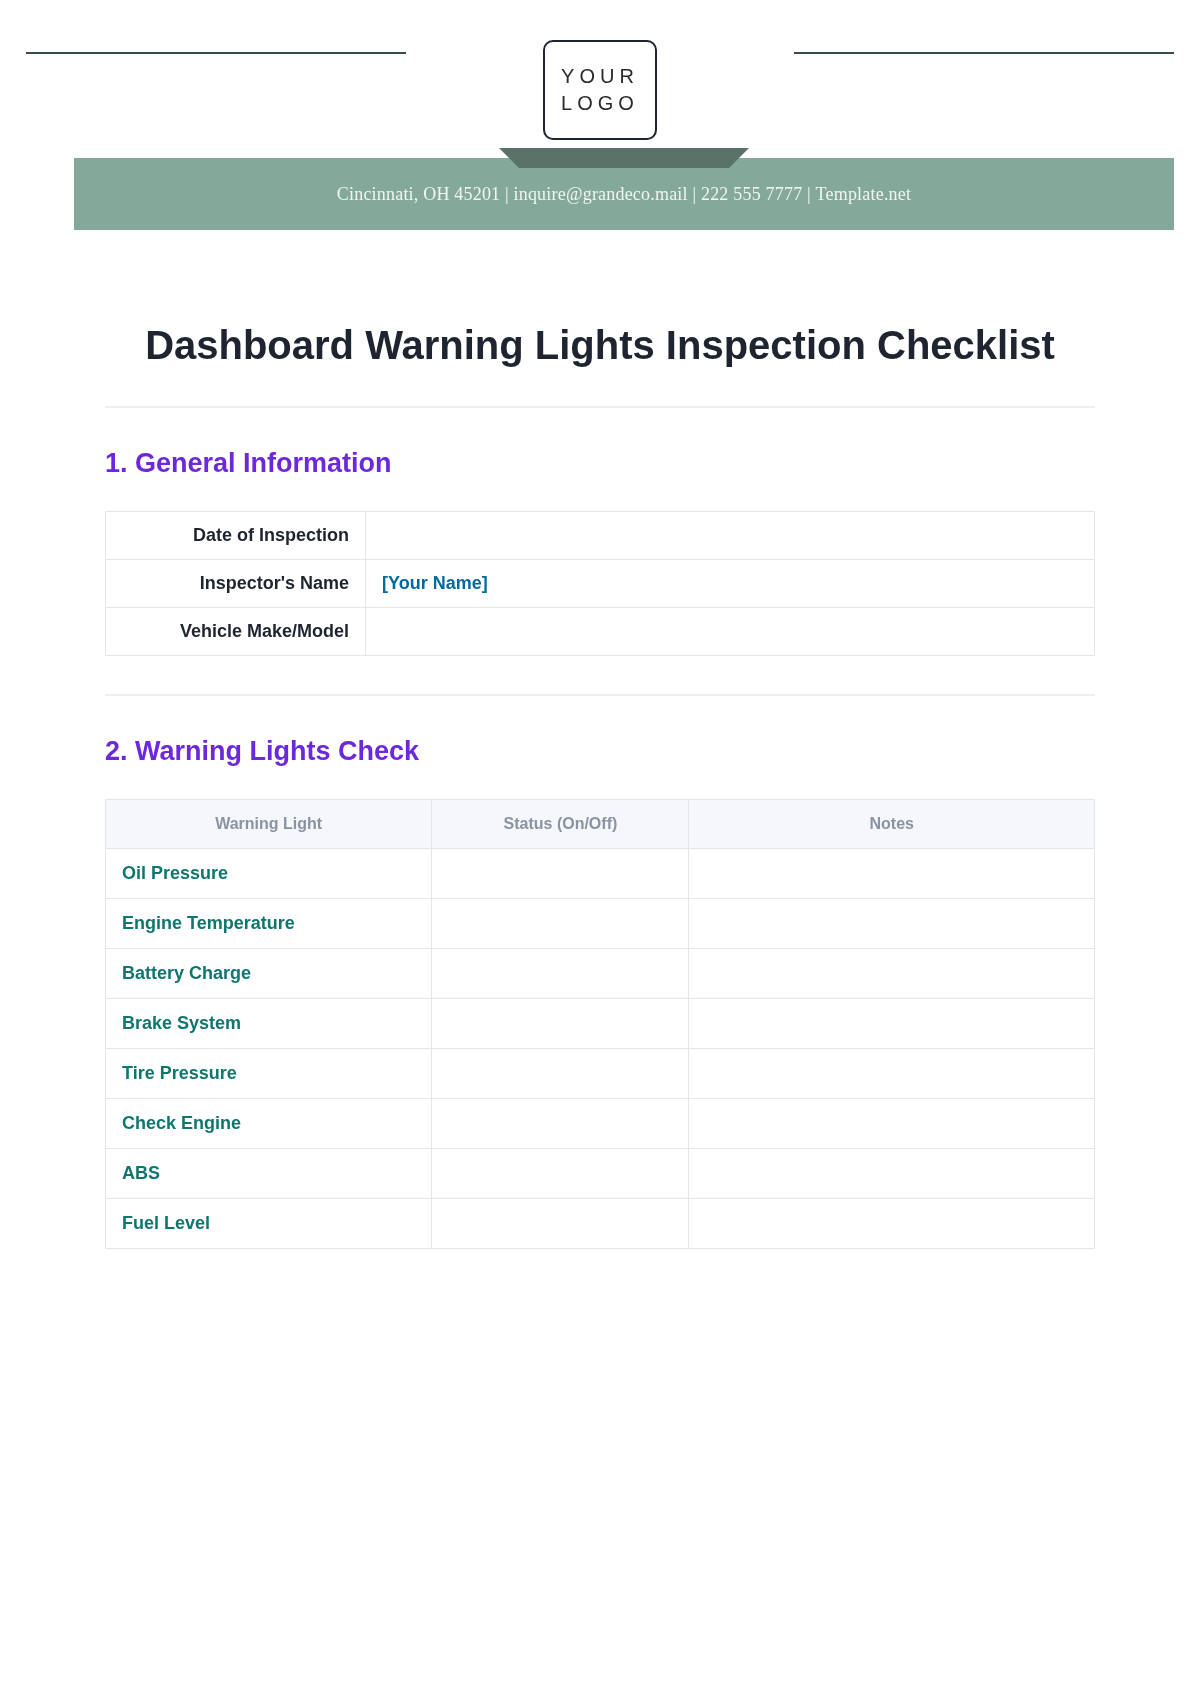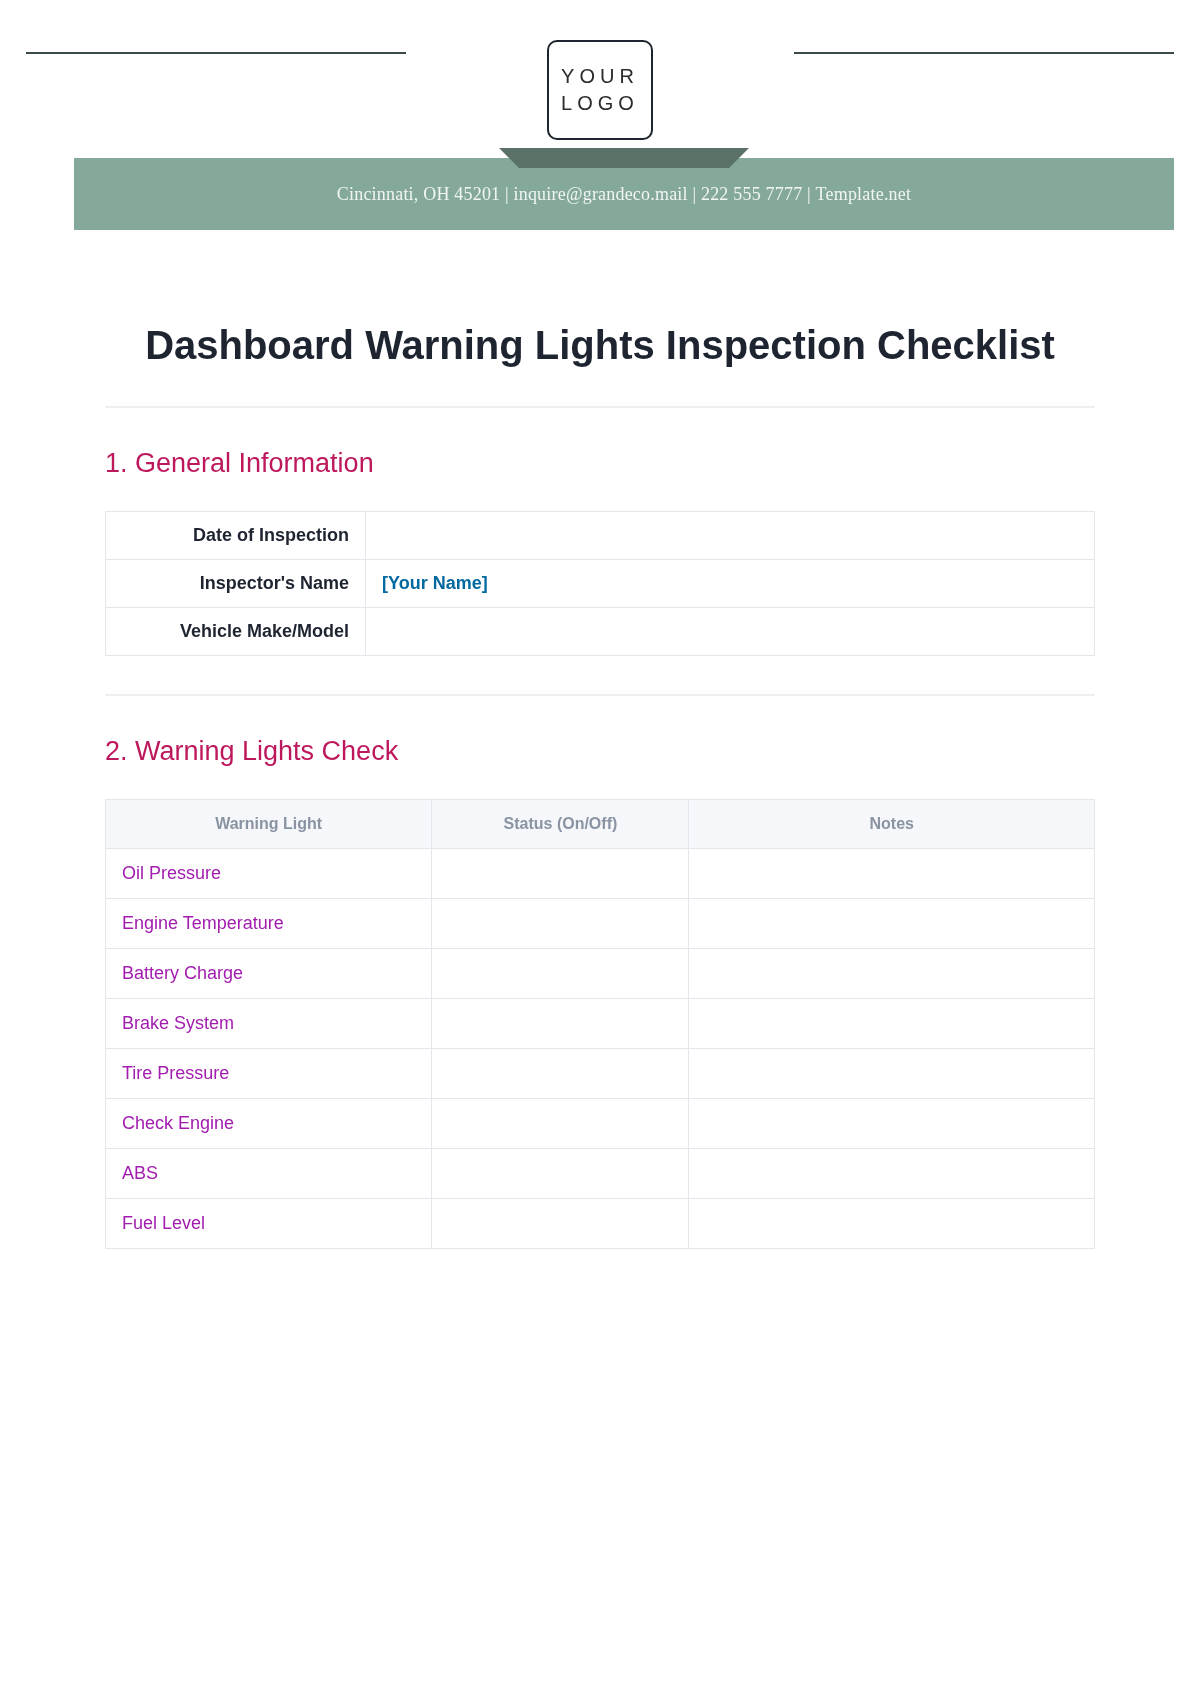--- a/index.html
+++ b/index.html
@@ -17,21 +17,21 @@
     height: 2px;
     background: #3b4a4a;
   }
   .top-rule.left { left: 26px; width: 380px; }
   .top-rule.right { right: 26px; width: 380px; }
   .logo-box {
     position: absolute;
     top: 40px;
     left: 50%;
     transform: translateX(-50%);
-    width: 106px;
+    width: 114px;
     height: 100px;
     border: 2px solid #1e2430;
     border-radius: 10px;
     display: flex;
     align-items: center;
     justify-content: center;
     text-align: right;
     background: #fff;
     z-index: 3;
   }
@@ -92,22 +92,22 @@
     margin-top: 40px;
     margin-bottom: 36px;
   }
   .hr {
     height: 2px;
     background: #eceef0;
     margin: 18px 0 40px 0;
   }
   h2.section {
     font-size: 27px;
-    font-weight: 400;
-    color: #be185d;
+    font-weight: 700;
+    color: #6d28d9;
     margin-bottom: 32px;
   }
   table {
     width: 100%;
     border-collapse: collapse;
     margin-bottom: 38px;
   }
   table td, table th {
     border: 1px solid #e3e6ea;
     padding: 13px 16px;
@@ -126,22 +126,22 @@
   }
   .check-table th {
     background: #f5f7fb;
     color: #8a93a2;
     font-weight: 700;
     text-align: center;
     font-size: 16px;
     padding: 15px 10px;
   }
   .check-table td {
-    font-weight: 400;
-    color: #a21caf;
+    font-weight: 700;
+    color: #0f766e;
     height: 50px;
   }
   .check-table td:nth-child(1) { width: 33%; }
   .check-table td:nth-child(2) { width: 26%; }
   .check-table td:nth-child(3) { width: 41%; }
   .sep { font-family: Georgia, serif; }
 </style>
 </head>
 <body>
 

